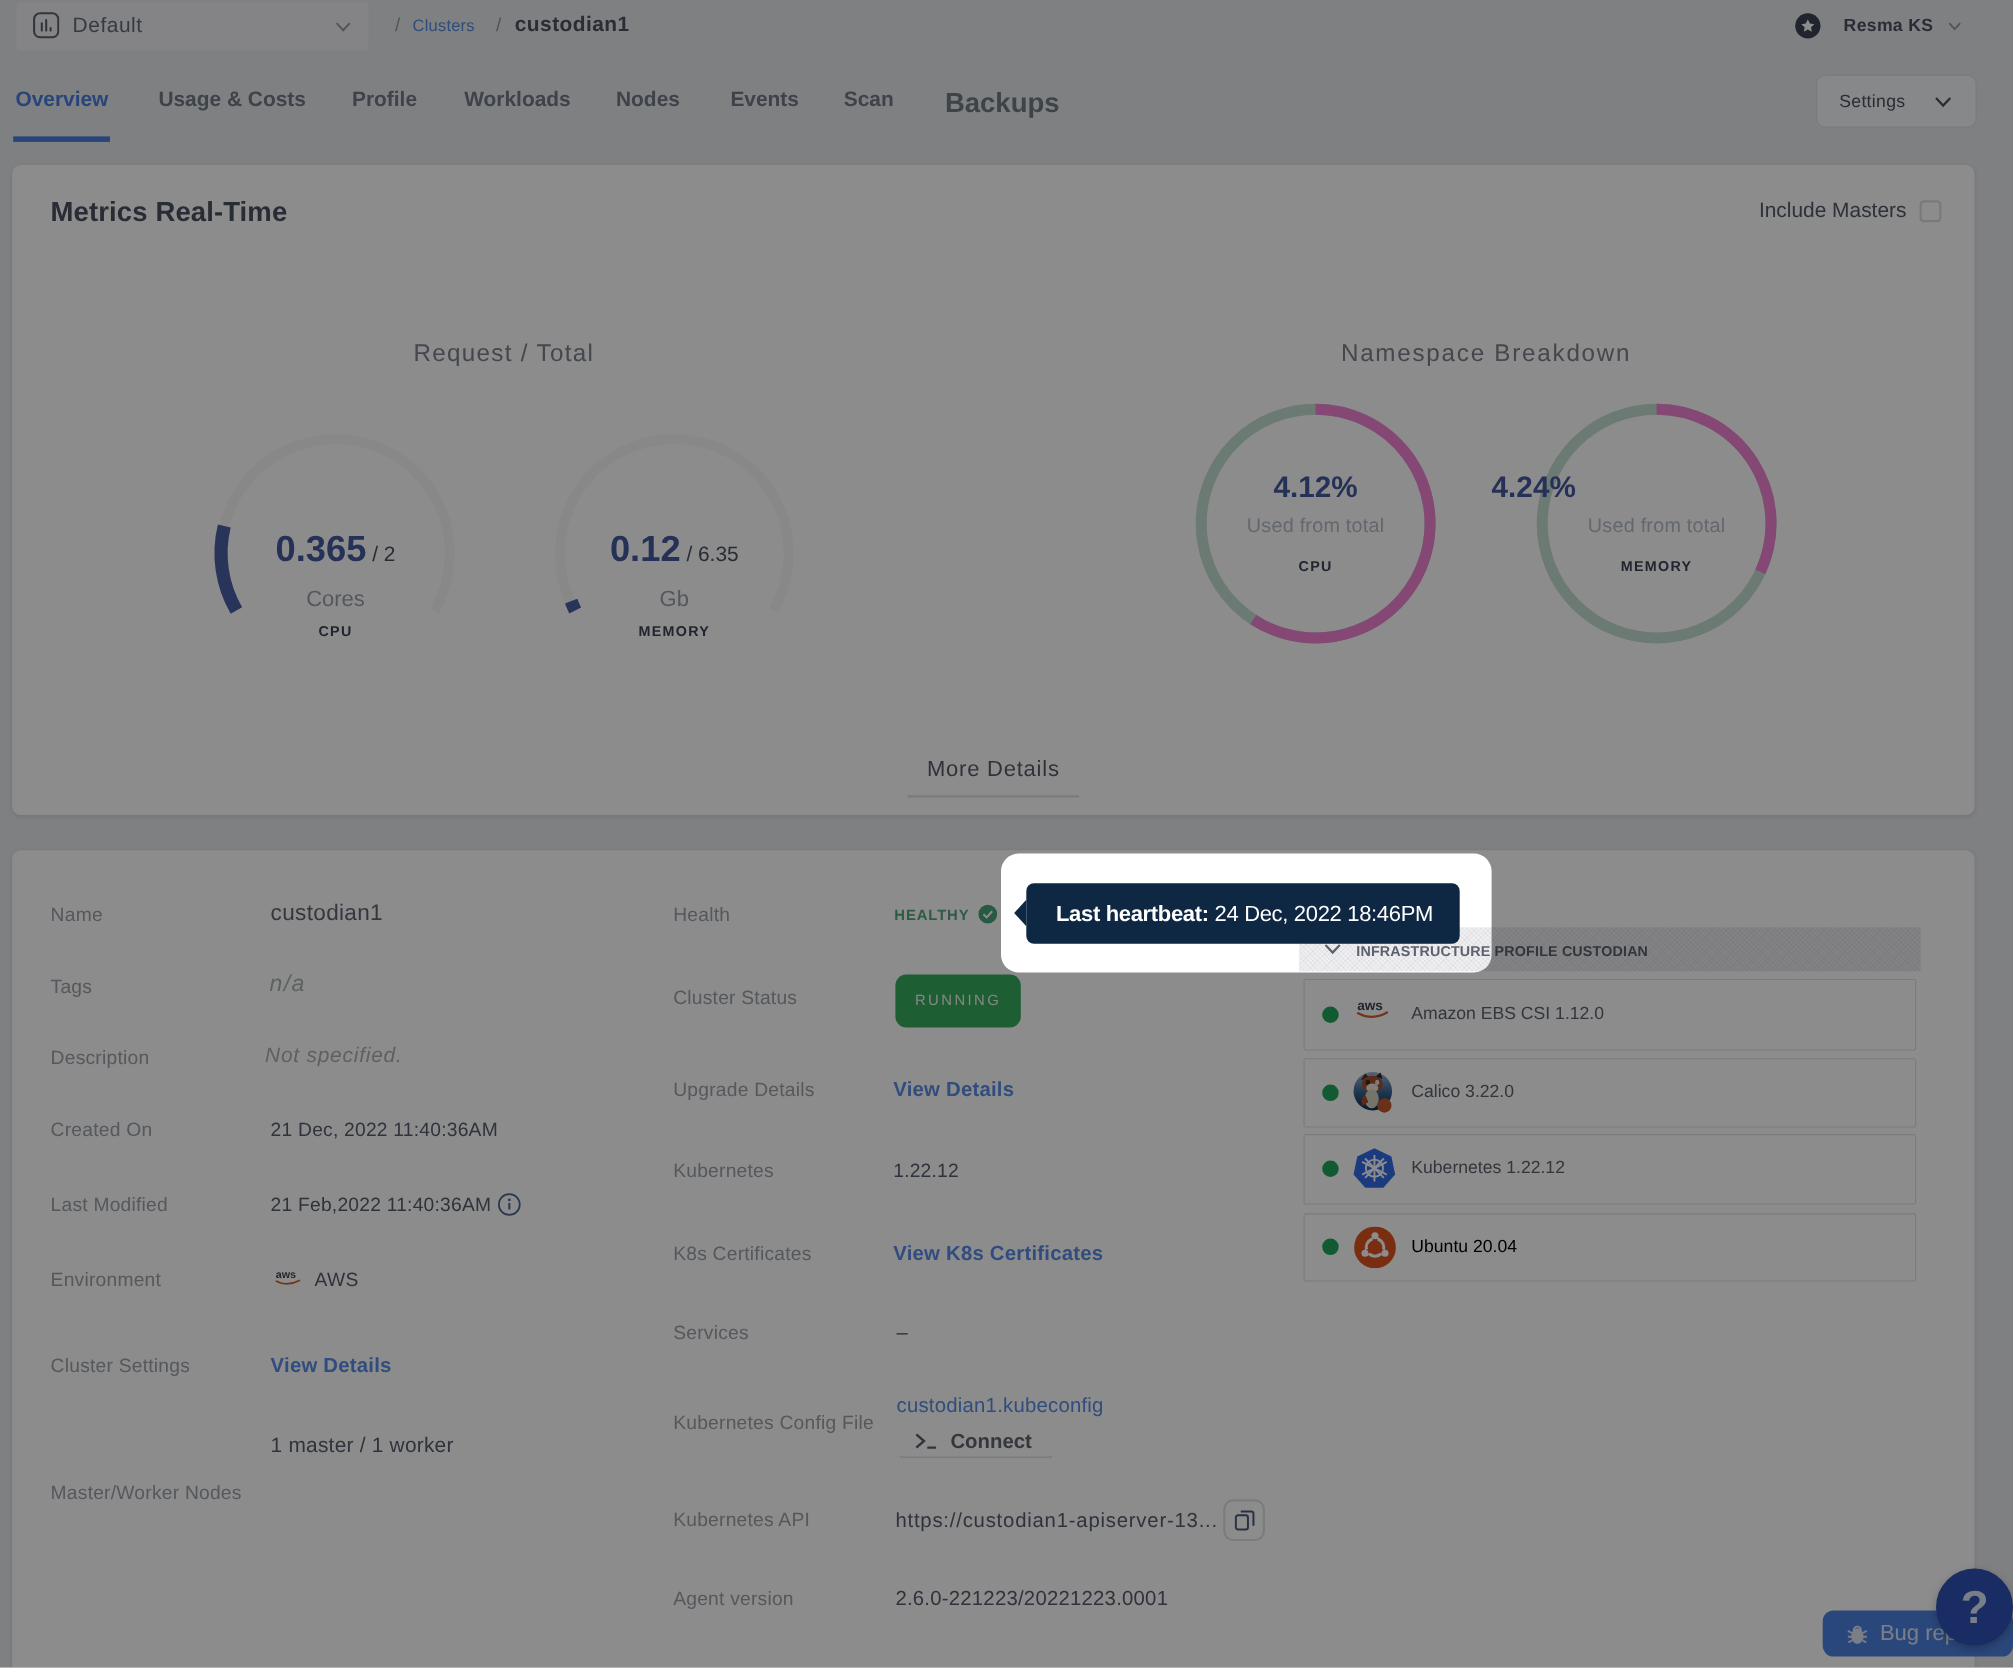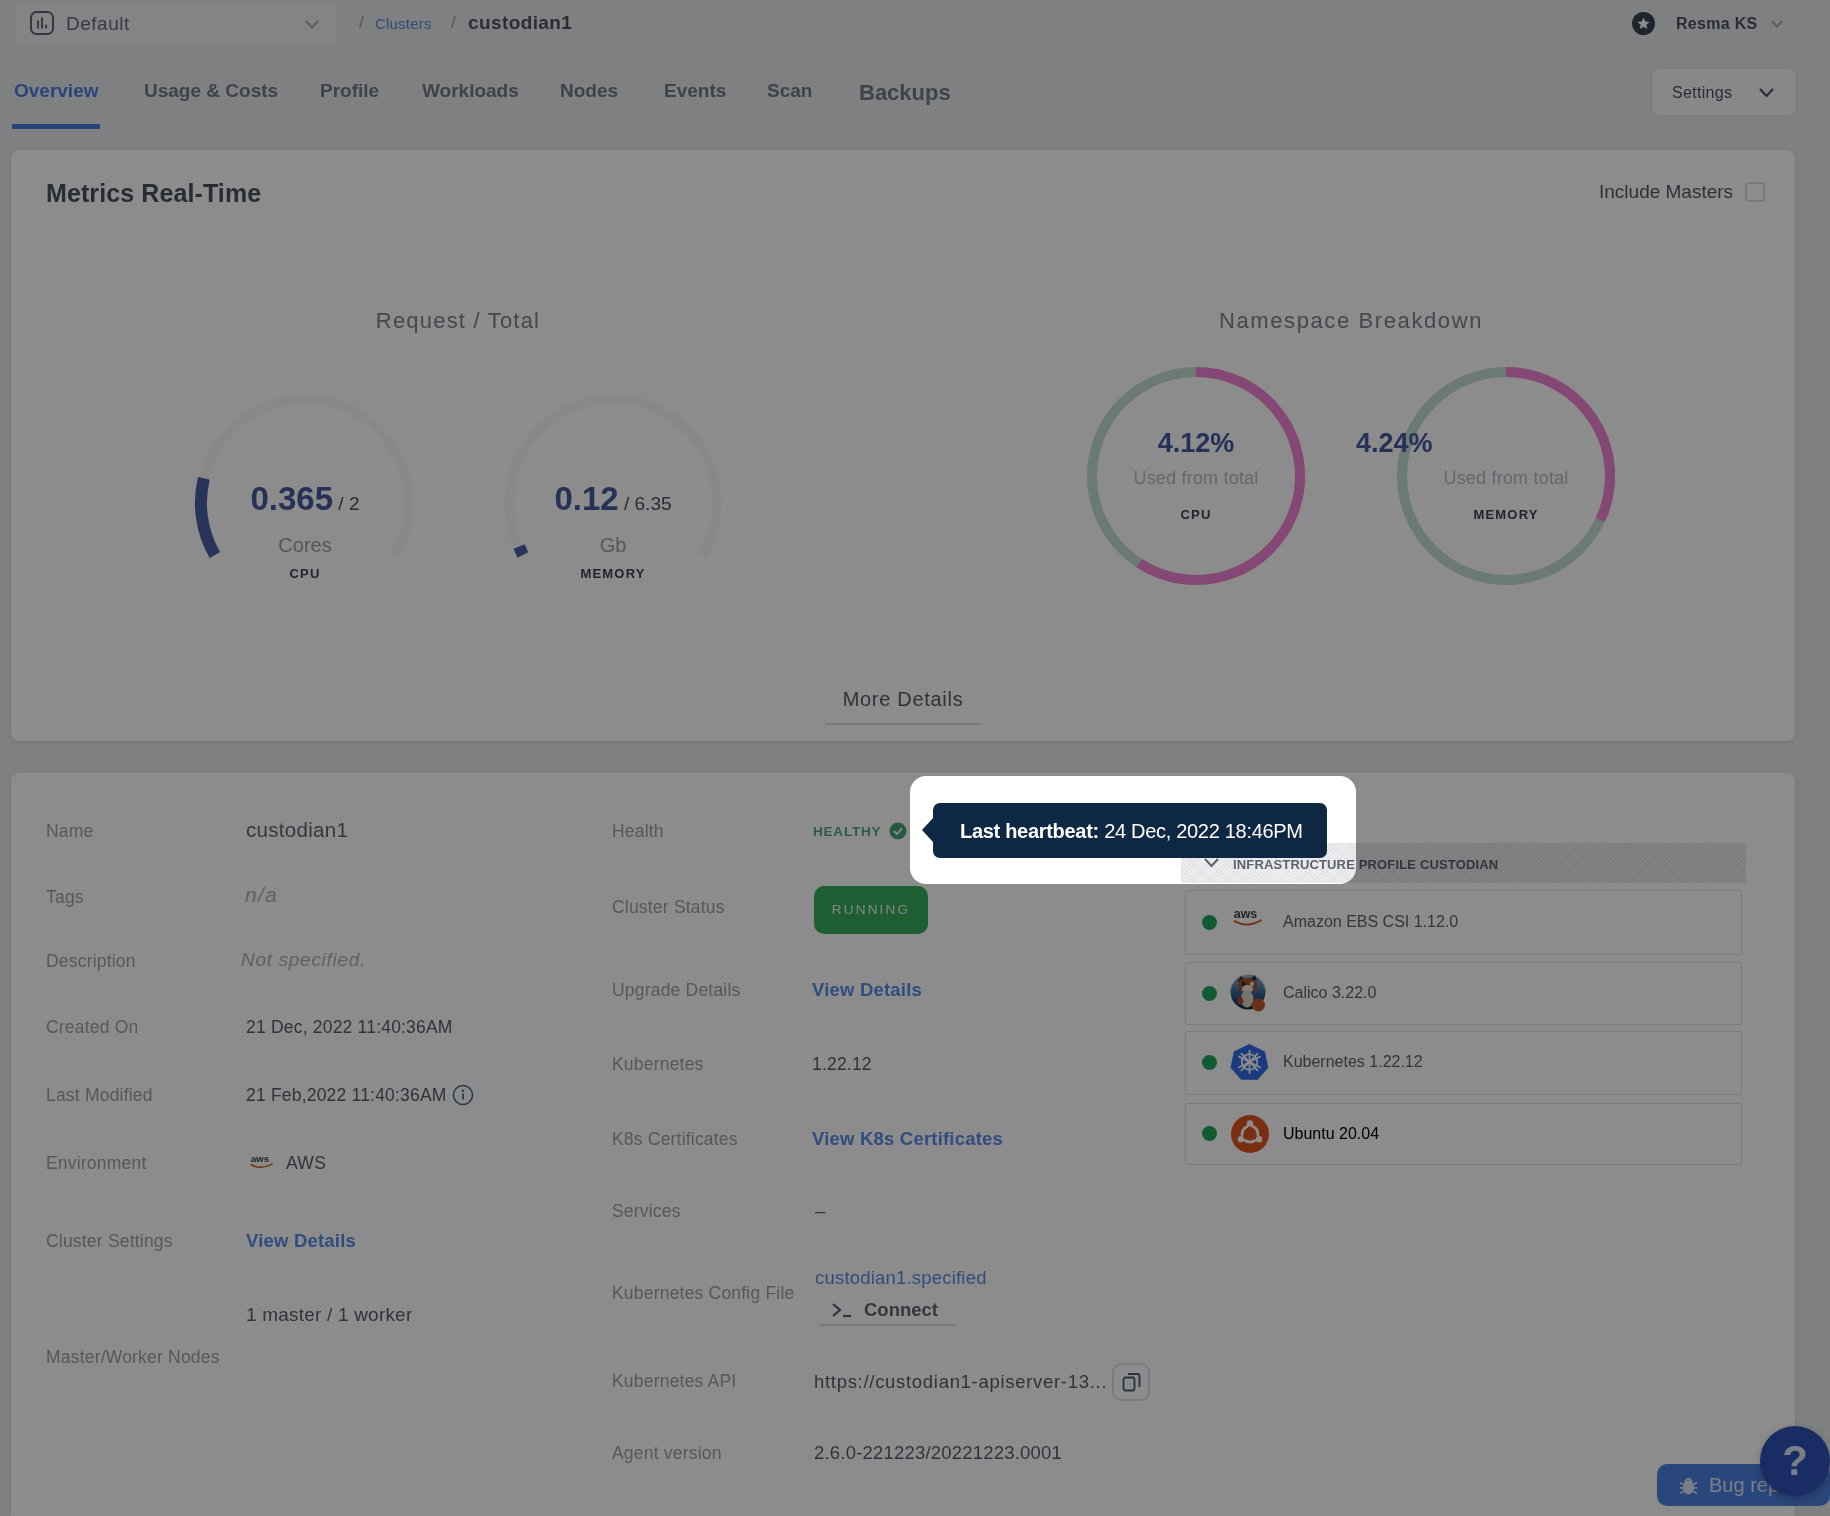--- a/index.html
+++ b/index.html
@@ -44,21 +44,21 @@
   </svg>
 
   <div class="abs" style="left:14px; top:80px; font-size:19px; font-weight:bold; color:#4a7de0;">Overview</div>
   <div class="abs" style="left:12px; top:124px; width:88px; height:5px; background:#4a7de0;"></div>
   <div class="abs" style="left:144px; top:80px; font-size:19px; font-weight:bold; color:#717a87;">Usage &amp; Costs</div>
   <div class="abs" style="left:320px; top:80px; font-size:19px; font-weight:bold; color:#717a87;">Profile</div>
   <div class="abs" style="left:422px; top:80px; font-size:19px; font-weight:bold; color:#717a87;">Workloads</div>
   <div class="abs" style="left:560px; top:80px; font-size:19px; font-weight:bold; color:#717a87;">Nodes</div>
   <div class="abs" style="left:664px; top:80px; font-size:19px; font-weight:bold; color:#717a87;">Events</div>
   <div class="abs" style="left:767px; top:80px; font-size:19px; font-weight:bold; color:#717a87;">Scan</div>
-  <div class="abs" style="left:859px; top:80px; font-size:22px; font-weight:bold; color:#717a87;">Backups</div>
+  <div class="abs" style="left:859px; top:80px; font-size:25px; font-weight:bold; color:#717a87;">Backups</div>
 
   <div class="abs" style="left:1651px; top:68px; width:146px; height:48px; background:#f6f7f9; border:1px solid #dbdfe4; border-radius:8px;"></div>
   <div class="abs" style="left:1672px; top:84px; font-size:16px; color:#4c5160; letter-spacing:0.3px;">Settings</div>
   <svg class="abs" style="left:1758px; top:87px;" width="17" height="12" viewBox="0 0 17 12">
     <polyline points="2,2 8.5,9 15,2" fill="none" stroke="#4c5160" stroke-width="2"></polyline>
   </svg>
 
   <div class="card" style="left:11px; top:150px; width:1784px; height:591px;"></div>
   <div class="abs" style="left:46px; top:179px; font-size:25px; font-weight:bold; color:#49505f; letter-spacing:0.1px;">Metrics Real-Time</div>
   <div class="abs" style="left:1599px; top:181px; font-size:19px; color:#525968;">Include Masters</div>
@@ -149,21 +149,21 @@
   <div class="lbl" style="left:612px; top:1054px;">Kubernetes</div>
   <div class="val vdark" style="left:812px; top:1054px; font-size:17.5px;">1.22.12</div>
 
   <div class="lbl" style="left:612px; top:1129px;">K8s Certificates</div>
   <div class="link" style="left:812px; top:1128px; font-weight:bold;">View K8s Certificates</div>
 
   <div class="lbl" style="left:612px; top:1201px;">Services</div>
   <div class="val vdark" style="left:815px; top:1200px;">–</div>
 
   <div class="lbl" style="left:612px; top:1283px;">Kubernetes Config File</div>
-  <div class="link" style="left:815px; top:1267px;">custodian1.specified</div>
+  <div class="link" style="left:815px; top:1267px;">custodian1.kubeconfig</div>
   <div class="abs" style="left:817px; top:1294px; width:140px; height:32px; border-bottom:2px solid #e0e2e7; border-radius:4px;"></div>
   <svg class="abs" style="left:831px; top:1300px;" width="22" height="20" viewBox="0 0 22 20">
     <polyline points="2,4 9,10 2,16" fill="none" stroke="#565e6c" stroke-width="2.2"></polyline>
     <line x1="12" y1="16" x2="20" y2="16" stroke="#565e6c" stroke-width="2.2"></line>
   </svg>
   <div class="abs" style="left:864px; top:1299px; font-size:18.5px; font-weight:bold; color:#5f6671;">Connect</div>
 
   <div class="lbl" style="left:612px; top:1371px;">Kubernetes API</div>
   <div class="val vdark" style="left:814px; top:1371px; letter-spacing:0.7px;">https://custodian1-apiserver-13...</div>
   <div class="abs" style="left:1112px; top:1363px; width:38px; height:38px; border:2px solid #dde1e6; border-radius:9px;"></div>

